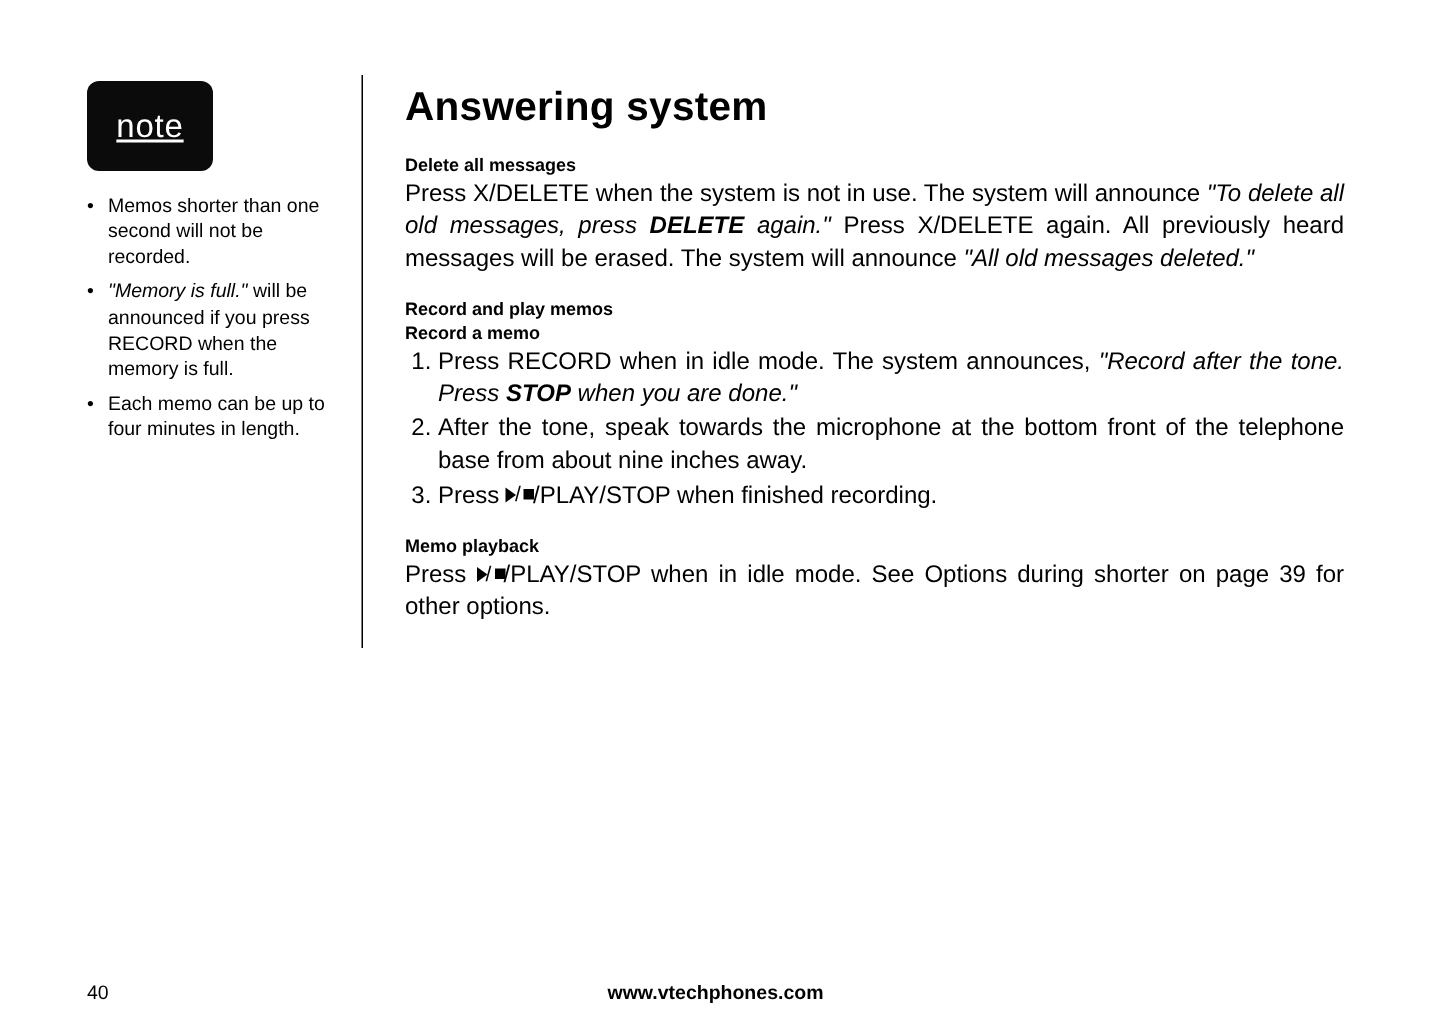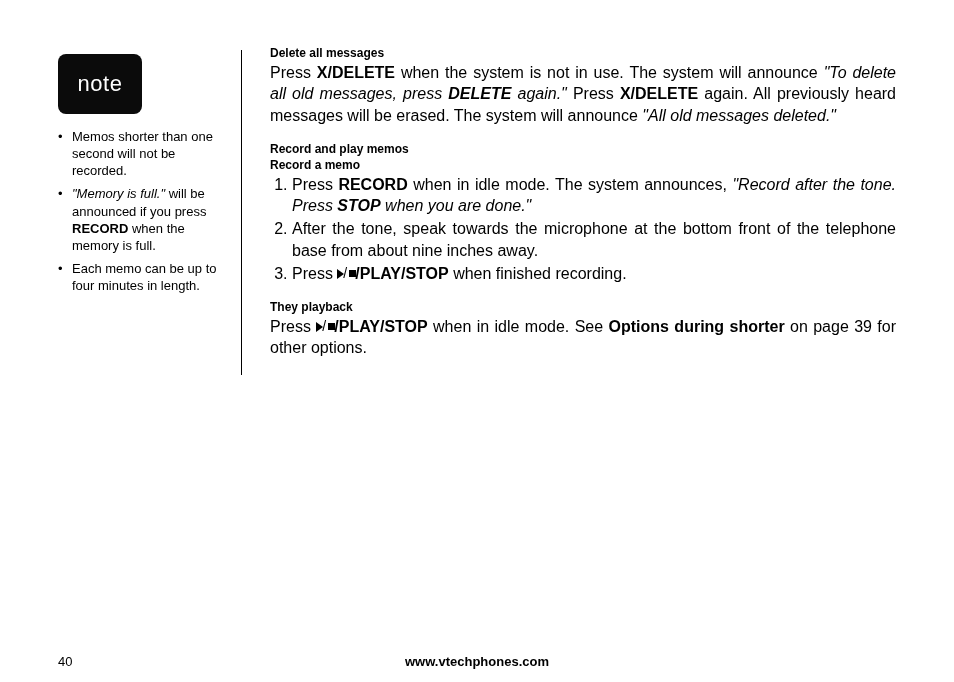--- a/index.html
+++ b/index.html
@@ -48,20 +48,21 @@
     border-radius: 8px;
     color: #fff;
     font-family: Impact, "Arial Black", sans-serif;
     font-weight: 400;
     font-size: 22px;
     letter-spacing: 0.5px;
     display: flex;
     align-items: center;
     justify-content: center;
     margin: 8px 0 14px 0;
+    text-decoration: underline;
   }
 
   ul.side-list {
     list-style: none;
     padding: 0;
     margin: 0;
     font-size: 13px;
     line-height: 1.32;
   }
   ul.side-list li {
@@ -86,21 +87,21 @@
     font-size: 12px;
     font-weight: 700;
     margin: 0 0 2px 0;
   }
   .body-text {
     font-size: 16px;
     line-height: 1.33;
     margin: 0 0 16px 0;
   }
   .justify { text-align: justify; }
-  .b { font-weight: 700; }
+  .b { font-weight: 400; }
   .i { font-style: italic; }
   .bi { font-style: italic; font-weight: 700; }
 
   ol.steps {
     font-size: 16px;
     line-height: 1.33;
     margin: 2px 0 16px 0;
     padding-left: 22px;
     padding-right: 0;
   }
@@ -167,34 +168,35 @@
       <ul class="side-list">
         <li>Memos shorter than one second will not be recorded.</li>
         <li><span class="i">"Memory is full."</span> will be announced if you press <span class="b">RECORD</span> when the memory is full.</li>
         <li>Each memo can be up to four minutes in length.</li>
       </ul>
     </div>
 
     <div class="divider"></div>
 
     <div class="main">
+      <h1 class="page-title">Answering system</h1>
 
       <h2 class="section">Delete all messages</h2>
       <p class="body-text justify">Press <span class="b">X/DELETE</span> when the system is not in use. The system will announce <span class="i">"To delete all old messages, press <span class="bi">DELETE</span> again."</span> Press <span class="b">X/DELETE</span> again. All previously heard messages will be erased. The system will announce <span class="i">"All old messages deleted."</span></p>
 
       <h2 class="section">Record and play memos</h2>
 
       <h2 class="section">Record a memo</h2>
       <ol class="steps">
         <li>Press <span class="b">RECORD</span> when in idle mode. The system announces, <span class="i">"Record after the tone. Press <span class="bi">STOP</span> when you are done."</span></li>
         <li>After the tone, speak towards the microphone at the bottom front of the telephone base from about nine inches away.</li>
         <li>Press <span class="play-icon"><span class="tri"></span><span class="slash">/</span><span class="sq"></span></span><span class="b">/PLAY/STOP</span> when finished recording.</li>
       </ol>
 
-      <h2 class="section">They playback</h2>
+      <h2 class="section">Memo playback</h2>
       <p class="body-text justify">Press <span class="play-icon"><span class="tri"></span><span class="slash">/</span><span class="sq"></span></span><span class="b">/PLAY/STOP</span> when in idle mode. See <span class="b">Options during shorter</span> on page 39 for other options.</p>
     </div>
 
   </div>
 
   <div class="footer">
     <span class="pg">40</span>
     <span class="url">www.vtechphones.com</span>
   </div>
 </div>

